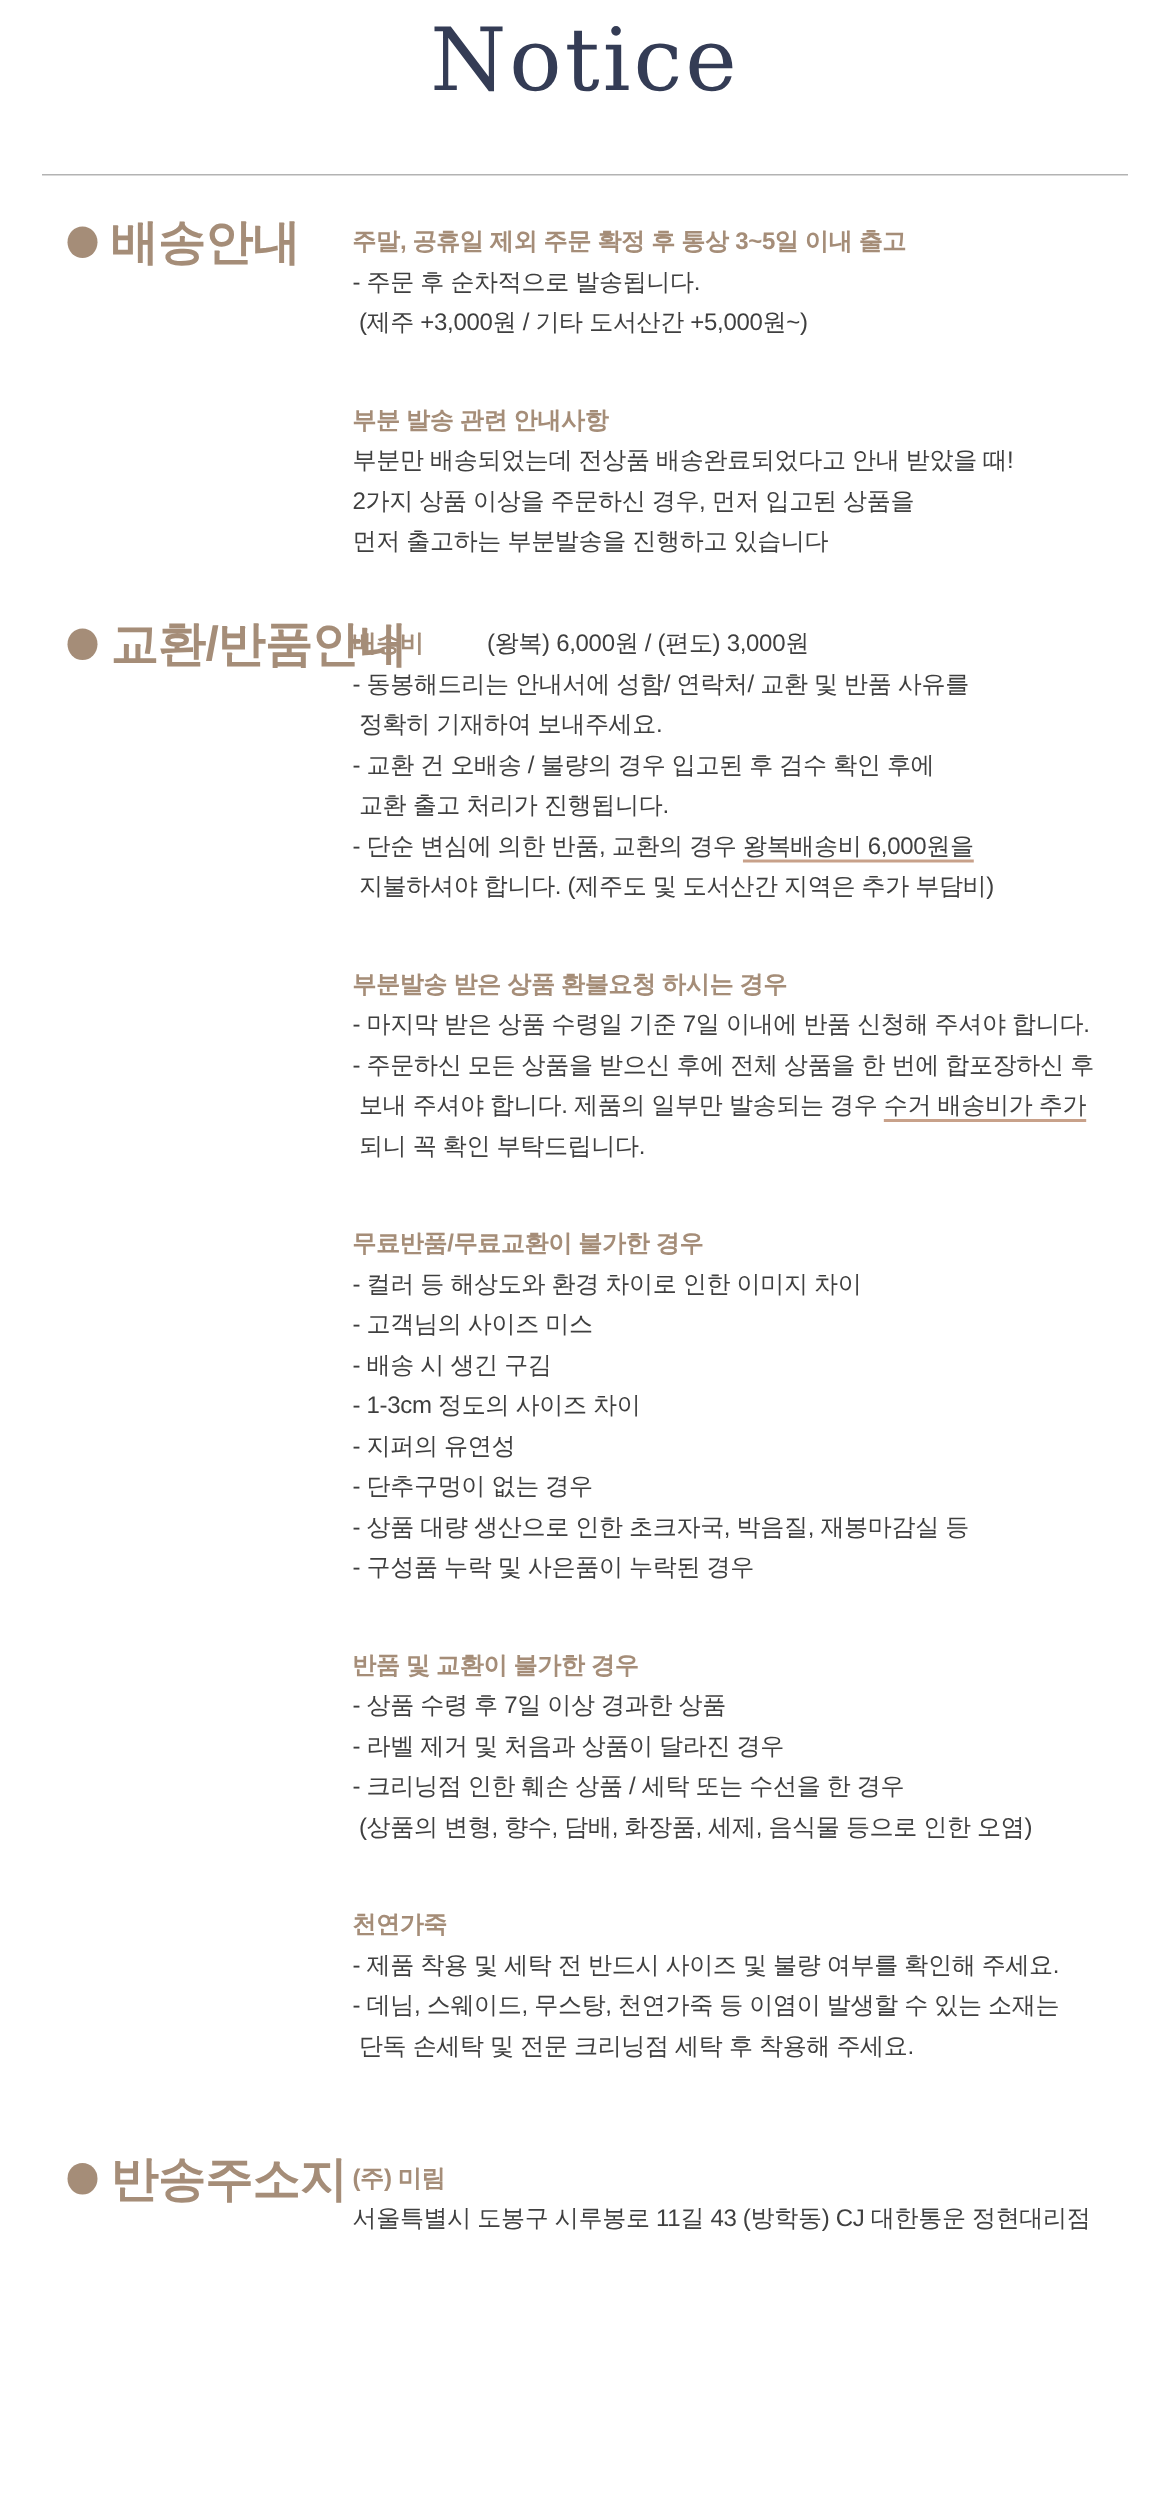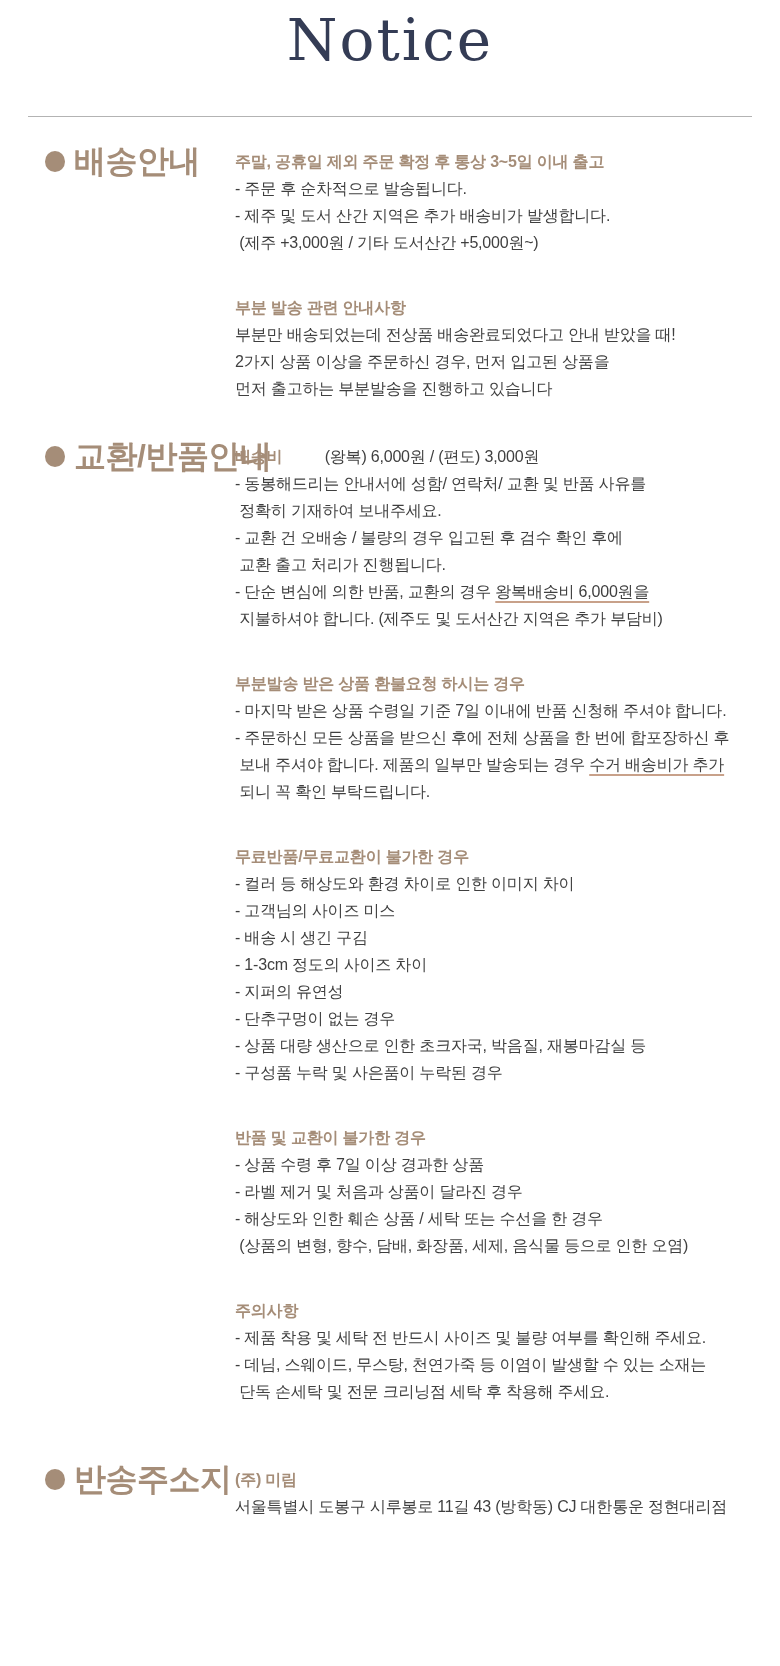--- a/index.html
+++ b/index.html
@@ -82,21 +82,20 @@
   <main class="sections">
       <section class="section-row">
         <div class="section-label">
           <span class="bullet"></span>
           <span class="label-text">배송안내</span>
         </div>
         <div class="section-content">
           <div class="block">
             <p class="block-heading"><span class="heading-accent">주말, 공휴일 제외 주문 확정 후 통상 3~5일 이내 출고</span></p>
             <p class="line"><span class="seg">- 주문 후 순차적으로 발송됩니다.</span></p>
-            <p class="line"><span class="seg">- 제주 및 도서 산간 지역은 추가 배송비가 발생합니다.</span></p>
             <p class="line"><span class="seg"> (제주 +3,000원 / 기타 도서산간 +5,000원~)</span></p>
           </div>
           <div class="block">
             <p class="block-heading"><span class="heading-accent">부분 발송 관련 안내사항</span></p>
             <p class="line"><span class="seg">부분만 배송되었는데 전상품 배송완료되었다고 안내 받았을 때!</span></p>
             <p class="line"><span class="seg">2가지 상품 이상을 주문하신 경우, 먼저 입고된 상품을</span></p>
             <p class="line"><span class="seg">먼저 출고하는 부분발송을 진행하고 있습니다</span></p>
           </div>
         </div>
       </section>
@@ -130,25 +129,25 @@
             <p class="line"><span class="seg">- 1-3cm 정도의 사이즈 차이</span></p>
             <p class="line"><span class="seg">- 지퍼의 유연성</span></p>
             <p class="line"><span class="seg">- 단추구멍이 없는 경우</span></p>
             <p class="line"><span class="seg">- 상품 대량 생산으로 인한 초크자국, 박음질, 재봉마감실 등</span></p>
             <p class="line"><span class="seg">- 구성품 누락 및 사은품이 누락된 경우</span></p>
           </div>
           <div class="block">
             <p class="block-heading"><span class="heading-accent">반품 및 교환이 불가한 경우</span></p>
             <p class="line"><span class="seg">- 상품 수령 후 7일 이상 경과한 상품</span></p>
             <p class="line"><span class="seg">- 라벨 제거 및 처음과 상품이 달라진 경우</span></p>
-            <p class="line"><span class="seg">- 해상도와 인한 훼손 상품 / 세탁 또는 수선을 한 경우</span></p>
+            <p class="line"><span class="seg">- 크리닝점 인한 훼손 상품 / 세탁 또는 수선을 한 경우</span></p>
             <p class="line"><span class="seg"> (상품의 변형, 향수, 담배, 화장품, 세제, 음식물 등으로 인한 오염)</span></p>
           </div>
           <div class="block">
-            <p class="block-heading"><span class="heading-accent">주의사항</span></p>
+            <p class="block-heading"><span class="heading-accent">천연가죽</span></p>
             <p class="line"><span class="seg">- 제품 착용 및 세탁 전 반드시 사이즈 및 불량 여부를 확인해 주세요.</span></p>
             <p class="line"><span class="seg">- 데님, 스웨이드, 무스탕, 천연가죽 등 이염이 발생할 수 있는 소재는</span></p>
             <p class="line"><span class="seg"> 단독 손세탁 및 전문 크리닝점 세탁 후 착용해 주세요.</span></p>
           </div>
         </div>
       </section>
       <section class="section-row">
         <div class="section-label">
           <span class="bullet"></span>
           <span class="label-text">반송주소지</span>

